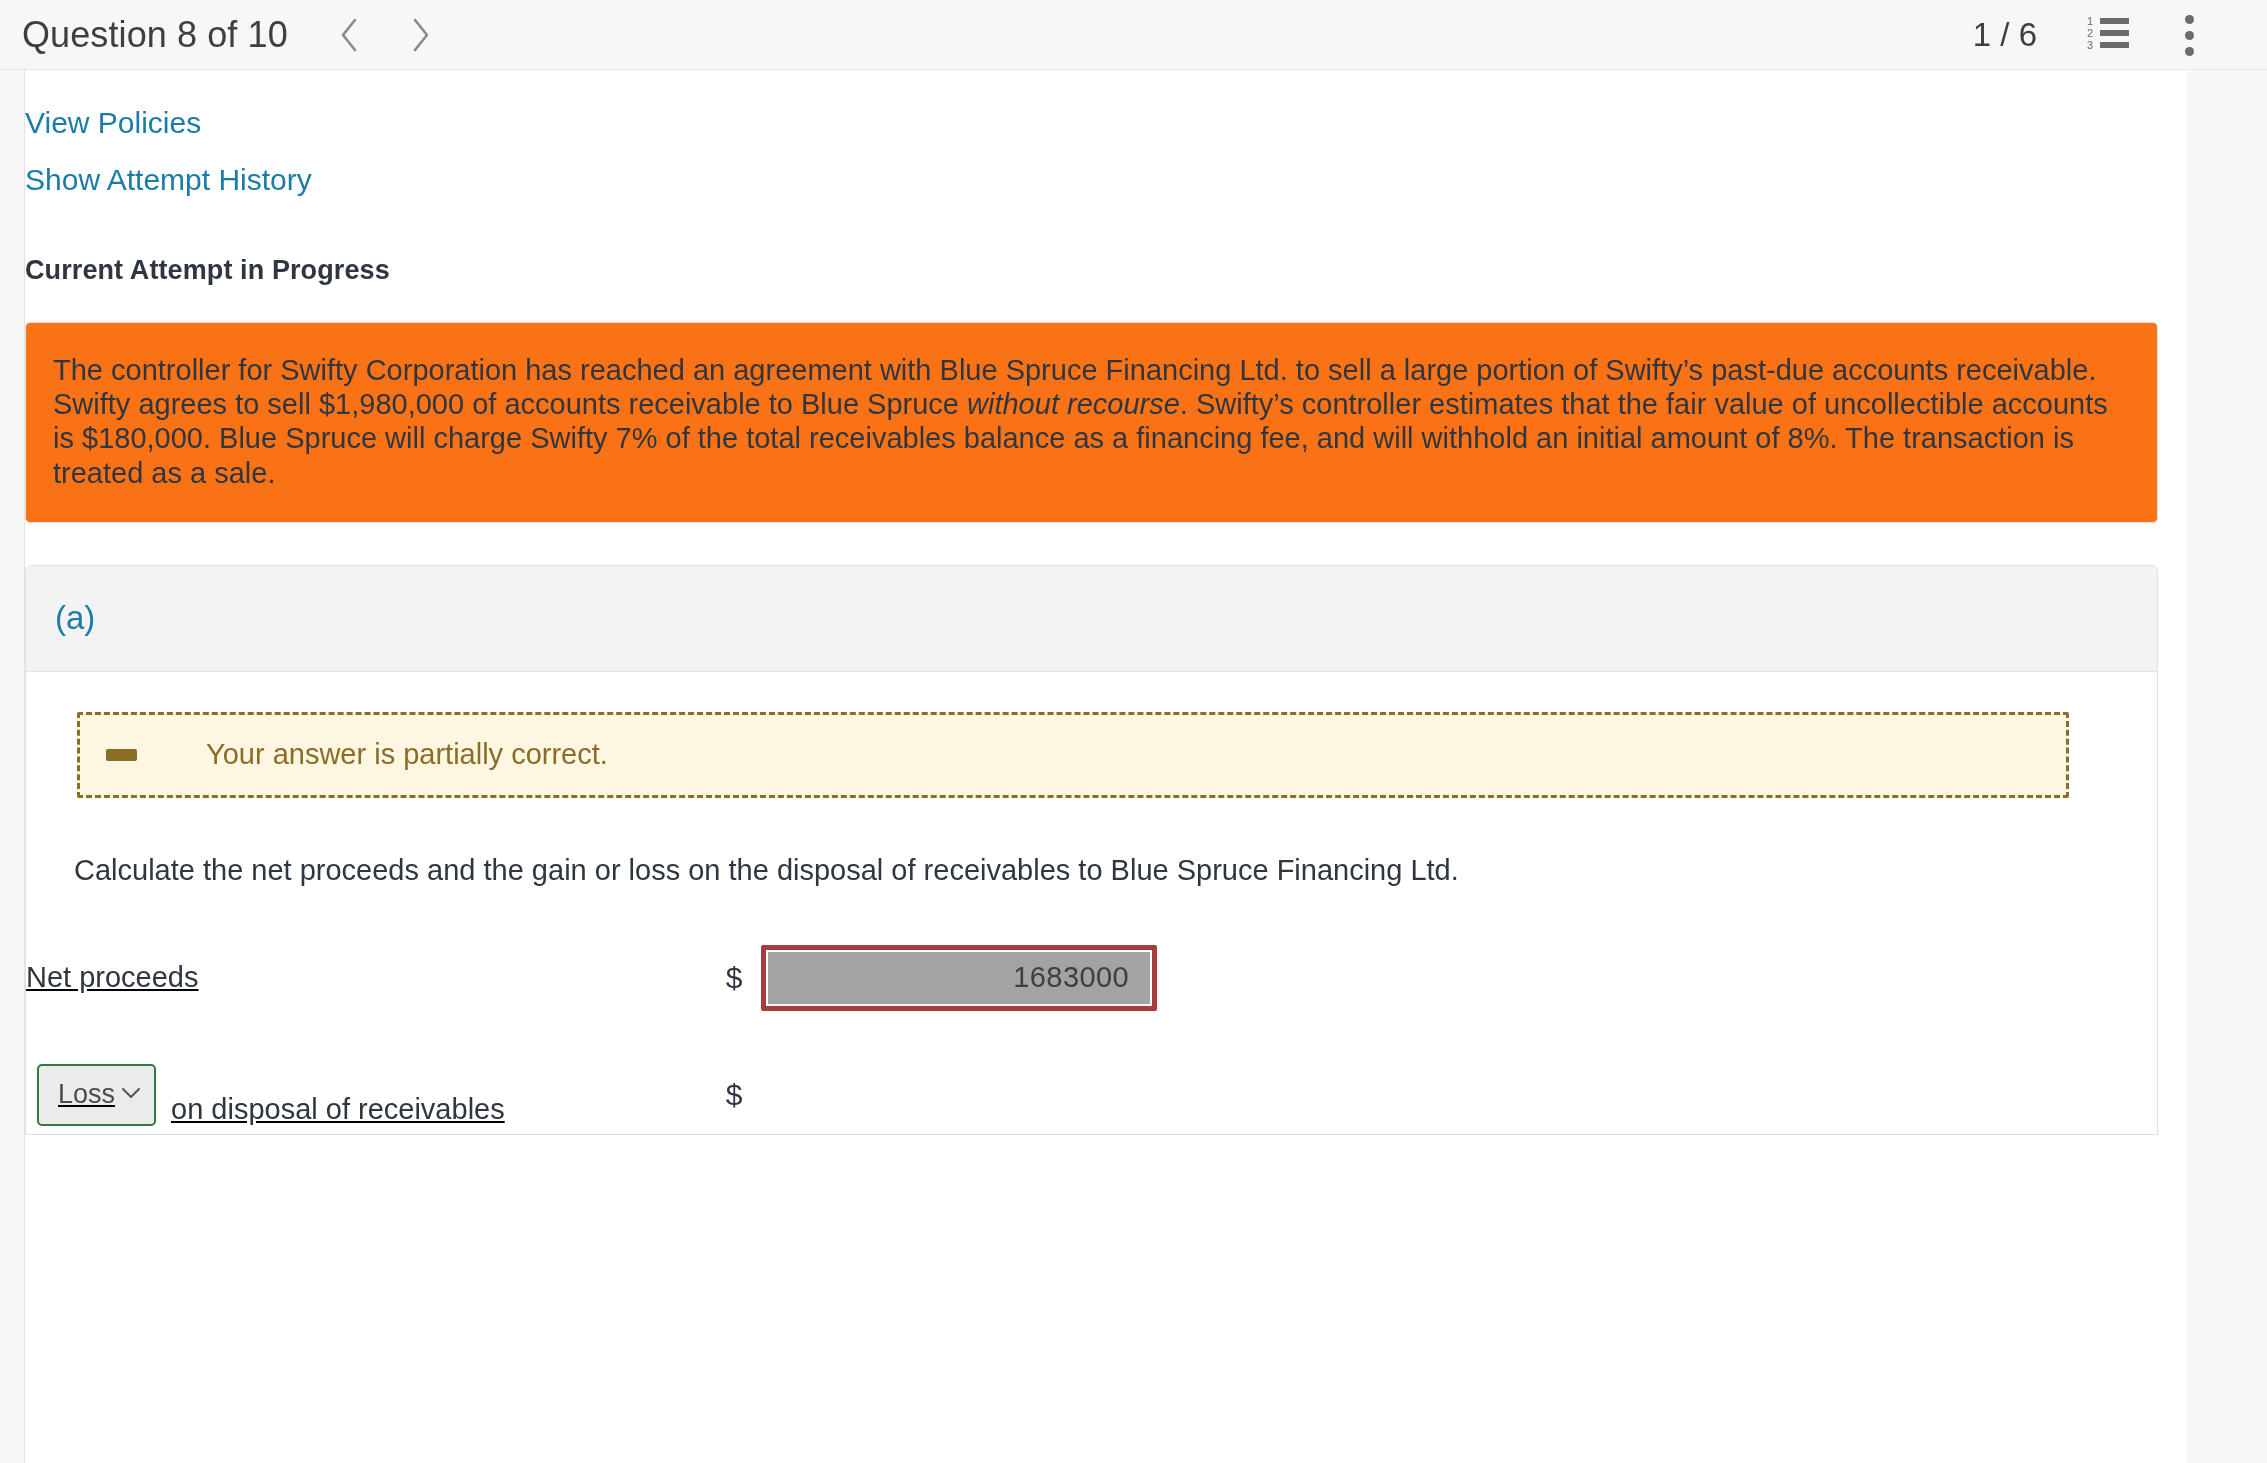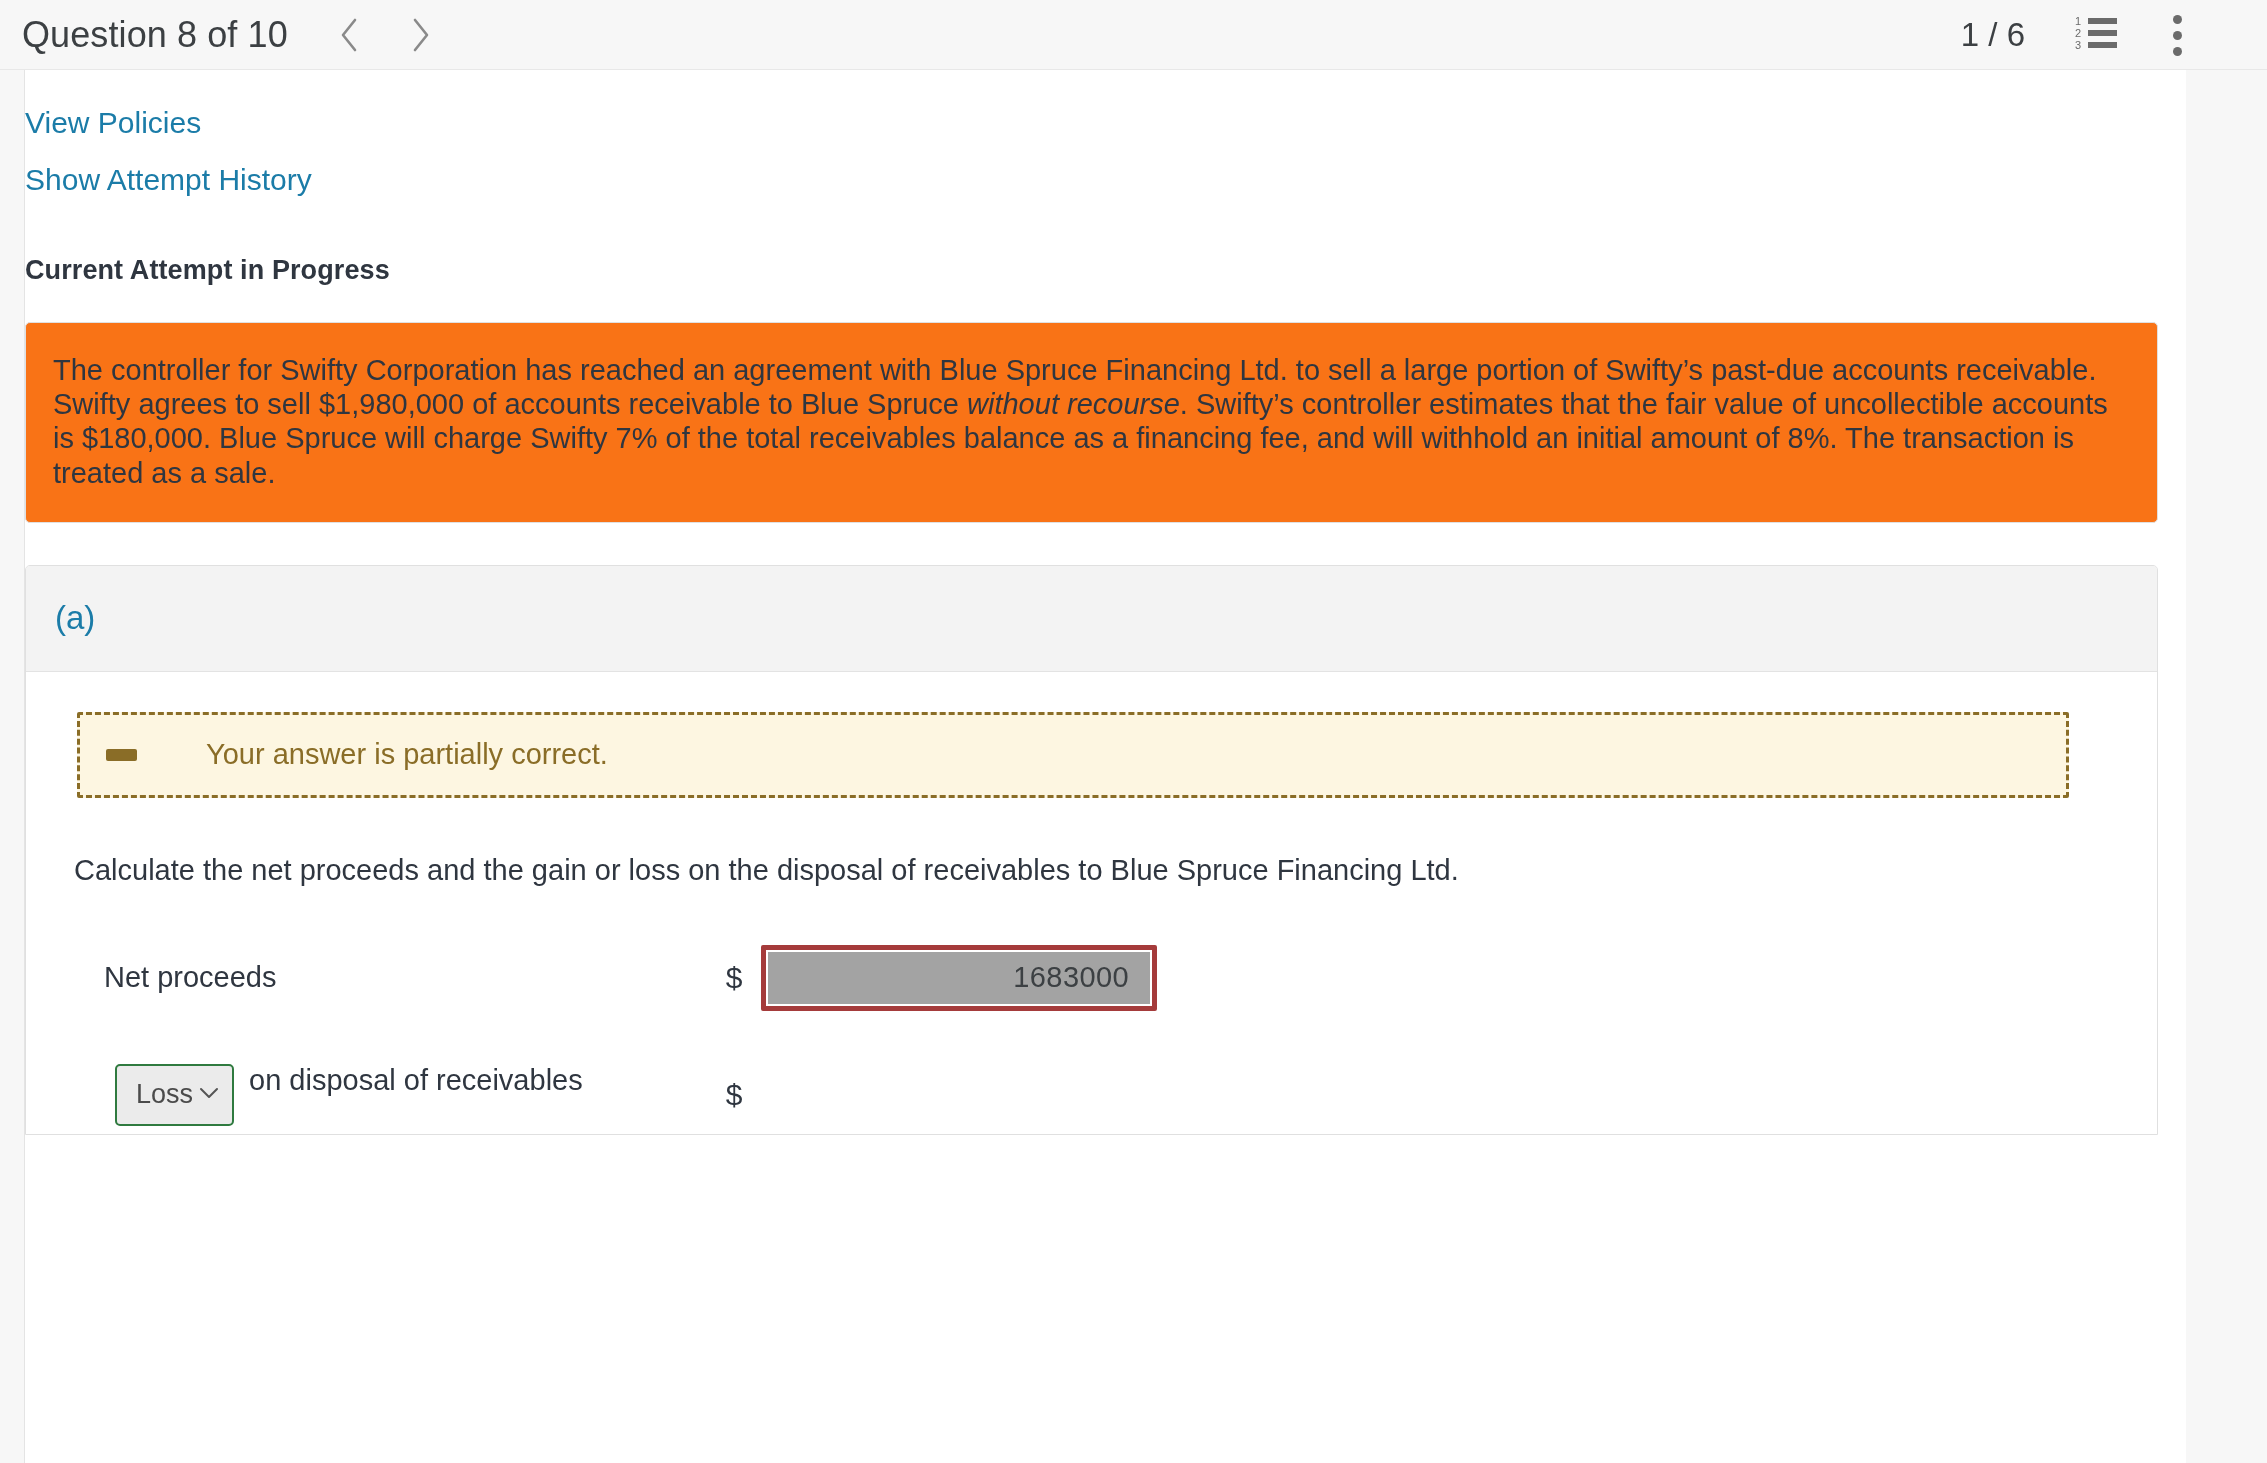--- a/index.html
+++ b/index.html
@@ -43,21 +43,21 @@
     height: 40px;
     display: flex;
     align-items: center;
     justify-content: center;
     cursor: pointer;
   }
   .arrow-btn svg { display:block; }
 
   .topbar-right {
     position: absolute;
-    right: 16px;
+    right: 4px;
     top: 0;
     height: 70px;
     display: flex;
     align-items: center;
     gap: 0px;
   }
   .page-count {
     font-size: 33px;
     color: #3c4043;
     white-space: nowrap;
@@ -224,23 +224,23 @@
     display: flex;
     align-items: center;
     height: 78px;
   }
   .ans-row + .ans-row { margin-top: 39px; }
 
   .ans-label-cell {
     width: 688px;
     flex: 0 0 688px;
     display: flex;
-    align-items: flex-start;
-    padding-left: 78px;
-    box-sizing: border-box;
+    align-items: flex-end;
+    box-sizing: border-box;
+    text-decoration: underline;
   }
   .ans-label {
     font-size: 29px;
     color: #2f3640;
   }
 
   .select-box {
     border: 2px solid #2f7a3f;
     background: #ebebeb;
     border-radius: 5px;

